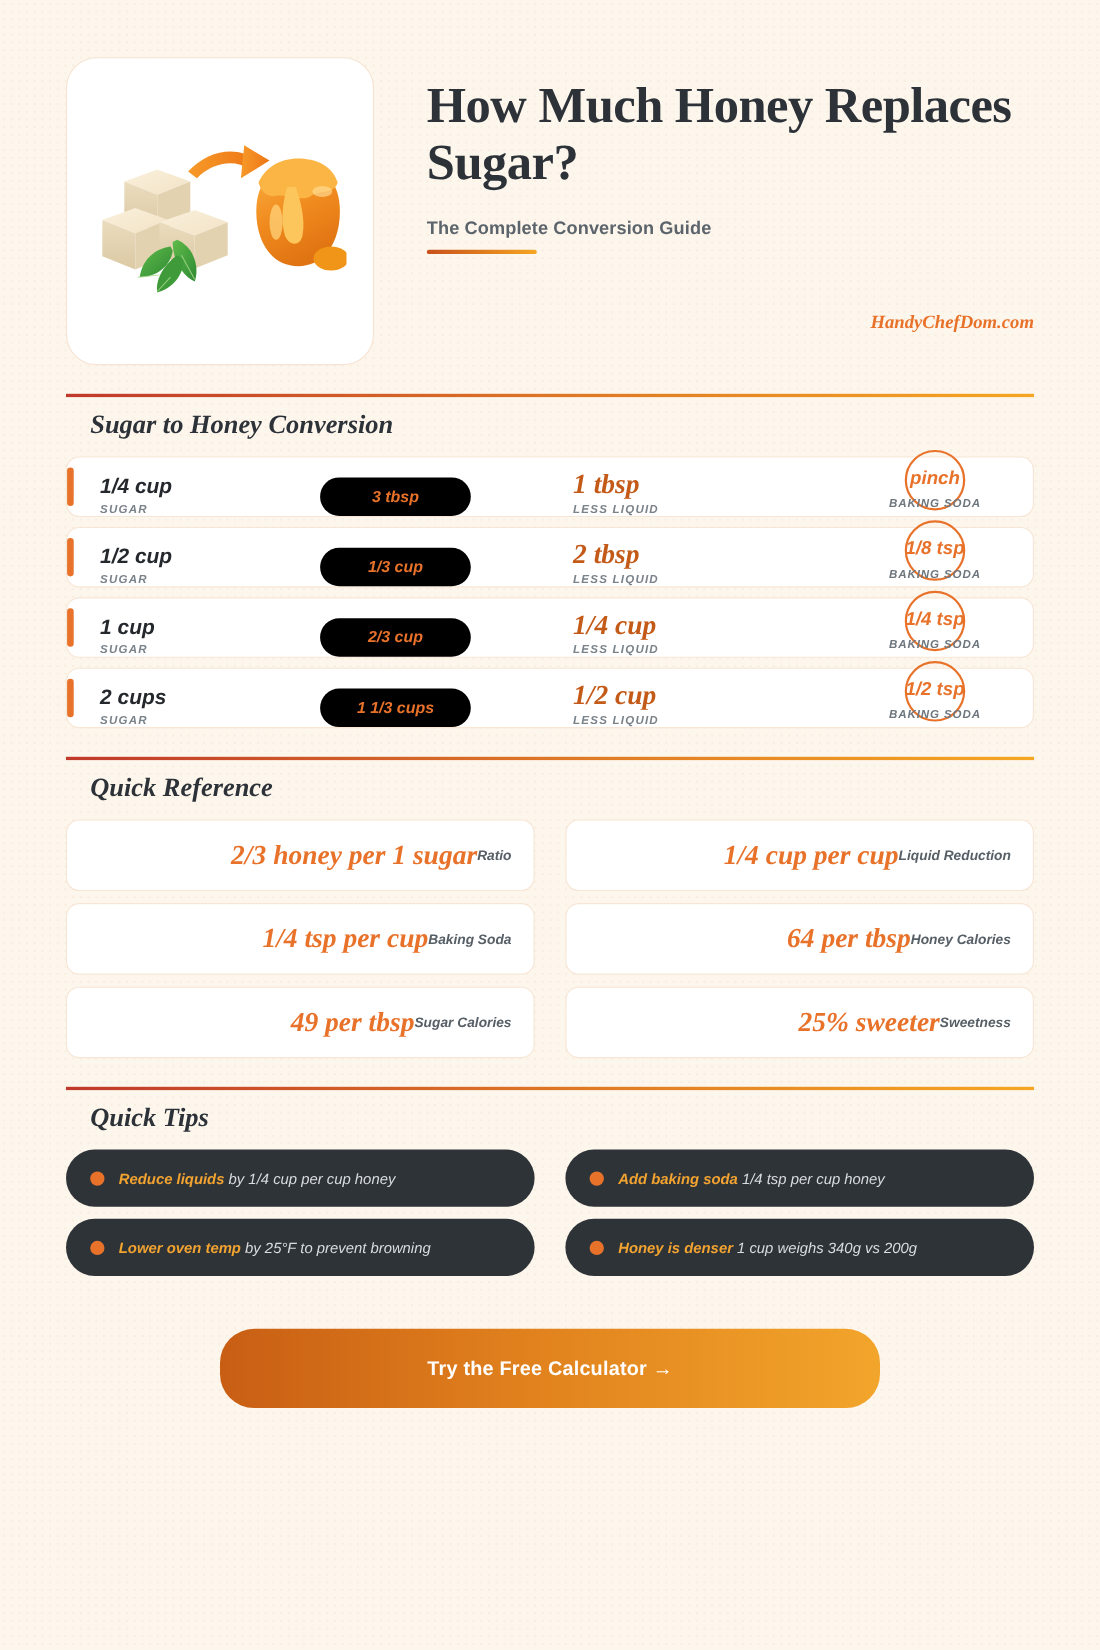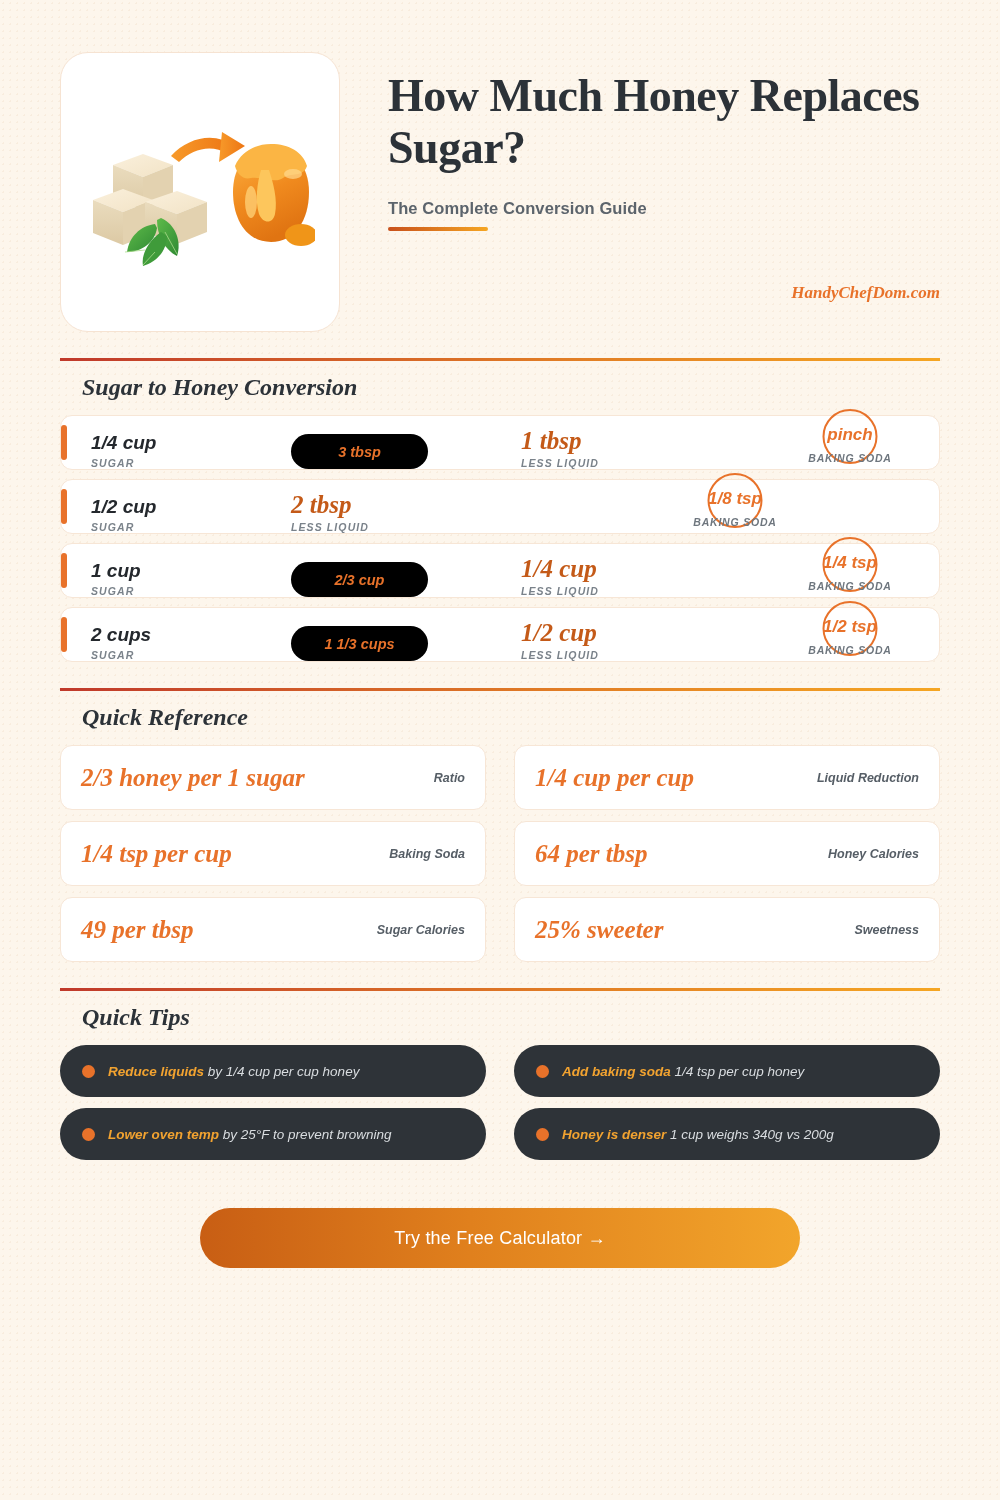--- a/index.html
+++ b/index.html
@@ -181,21 +181,21 @@
     grid-template-columns: 1fr 1fr;
     gap: 11px 28px;
   }
   .ref-card {
     height: 65px;
     background: #FFFFFF;
     border: 1.5px solid #F7E6D6;
     border-radius: 12px;
     display: flex;
     align-items: center;
-    justify-content: space-between;
+    justify-content: flex-end;
     padding: 0 20px;
   }
   .ref-value {
     font-family: "Liberation Serif", serif;
     font-size: 25px;
     font-weight: bold;
     color: #E8722A;
   }
   .ref-label {
     font-size: 12.5px;
@@ -230,28 +230,28 @@
   .tip-strong { font-weight: bold; color: #F2A330; }
 
   
   .cta-wrap {
     margin-top: 48px;
     display: flex;
     justify-content: center;
   }
   .cta {
     width: 600px;
-    height: 60px;
+    height: 72px;
     border-radius: 31px;
     background: linear-gradient(90deg, #C85E14 0%, #E0801D 45%, #F2A52B 100%);
     display: flex;
     align-items: center;
     justify-content: center;
     font-size: 18px;
-    font-weight: normal;
+    font-weight: bold;
     color: #FFFFFF;
     border: none;
     cursor: pointer;
     letter-spacing: 0.2px;
   }
 </style>
 </head>
 <body>
 
 <div class="page">
@@ -356,20 +356,23 @@
       <div class="soda-amount">pinch</div>
       <div class="soda-label">BAKING SODA</div>
     </div>
   </div>
   <div class="row">
     <div class="row-accent"></div>
     <div class="cell-sugar">
       <div class="sugar-amount">1/2 cup</div>
       <div class="cell-label">SUGAR</div>
     </div>
+    <div class="cell-pill">
+      <span class="pill">1/3 cup</span>
+    </div>
     <div class="cell-liquid">
       <div class="liquid-amount">2 tbsp</div>
       <div class="cell-label">LESS LIQUID</div>
     </div>
     <div class="cell-soda">
       <div class="soda-ring"></div>
       <div class="soda-amount">1/8 tsp</div>
       <div class="soda-label">BAKING SODA</div>
     </div>
   </div>

